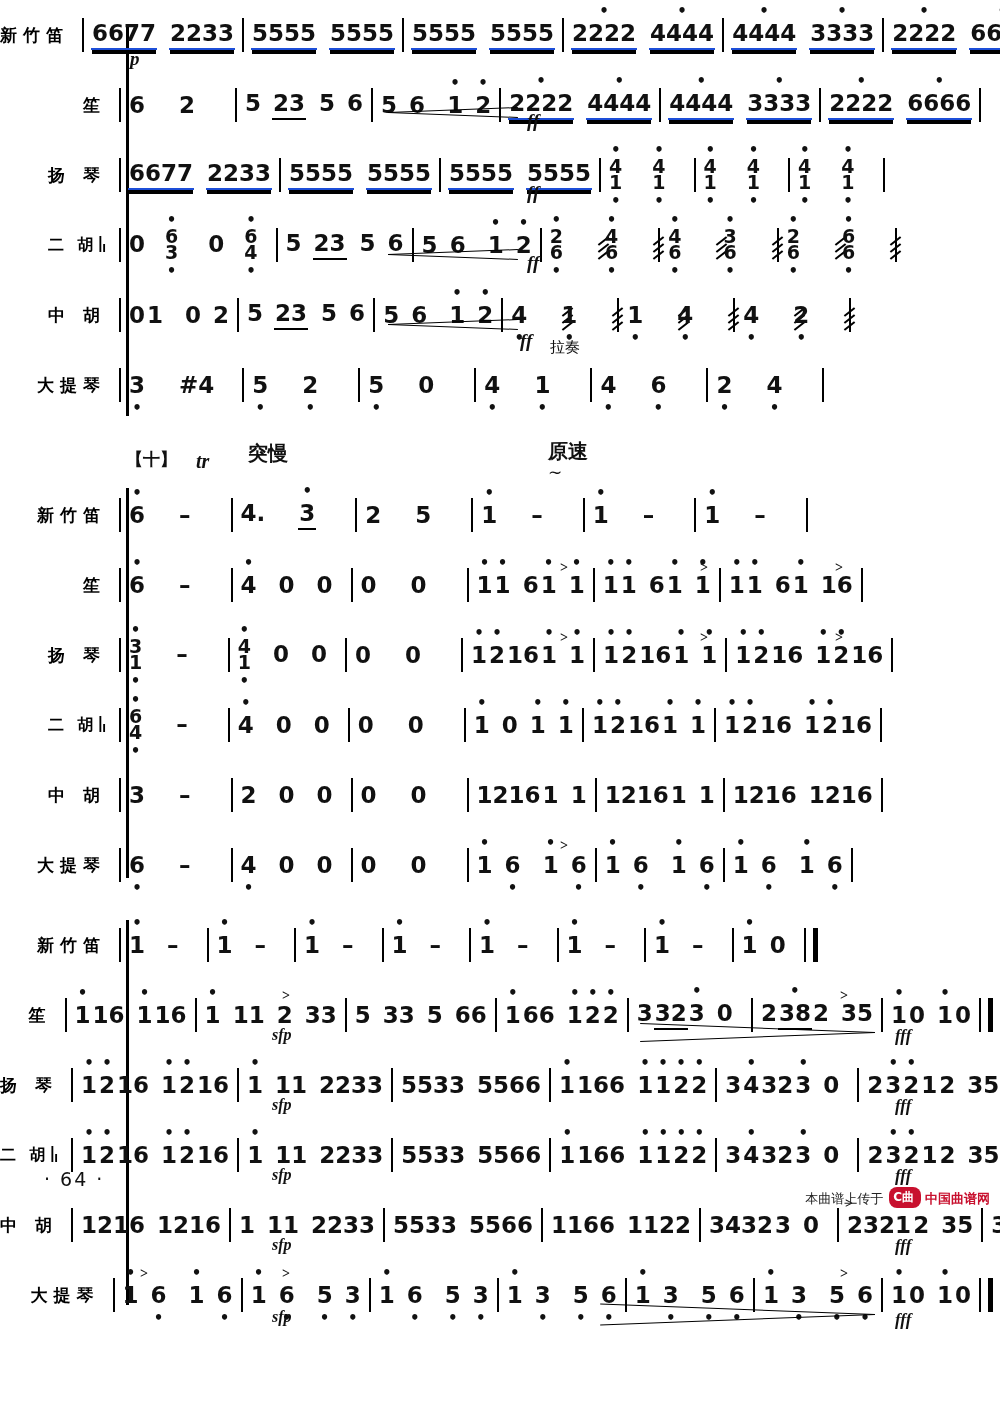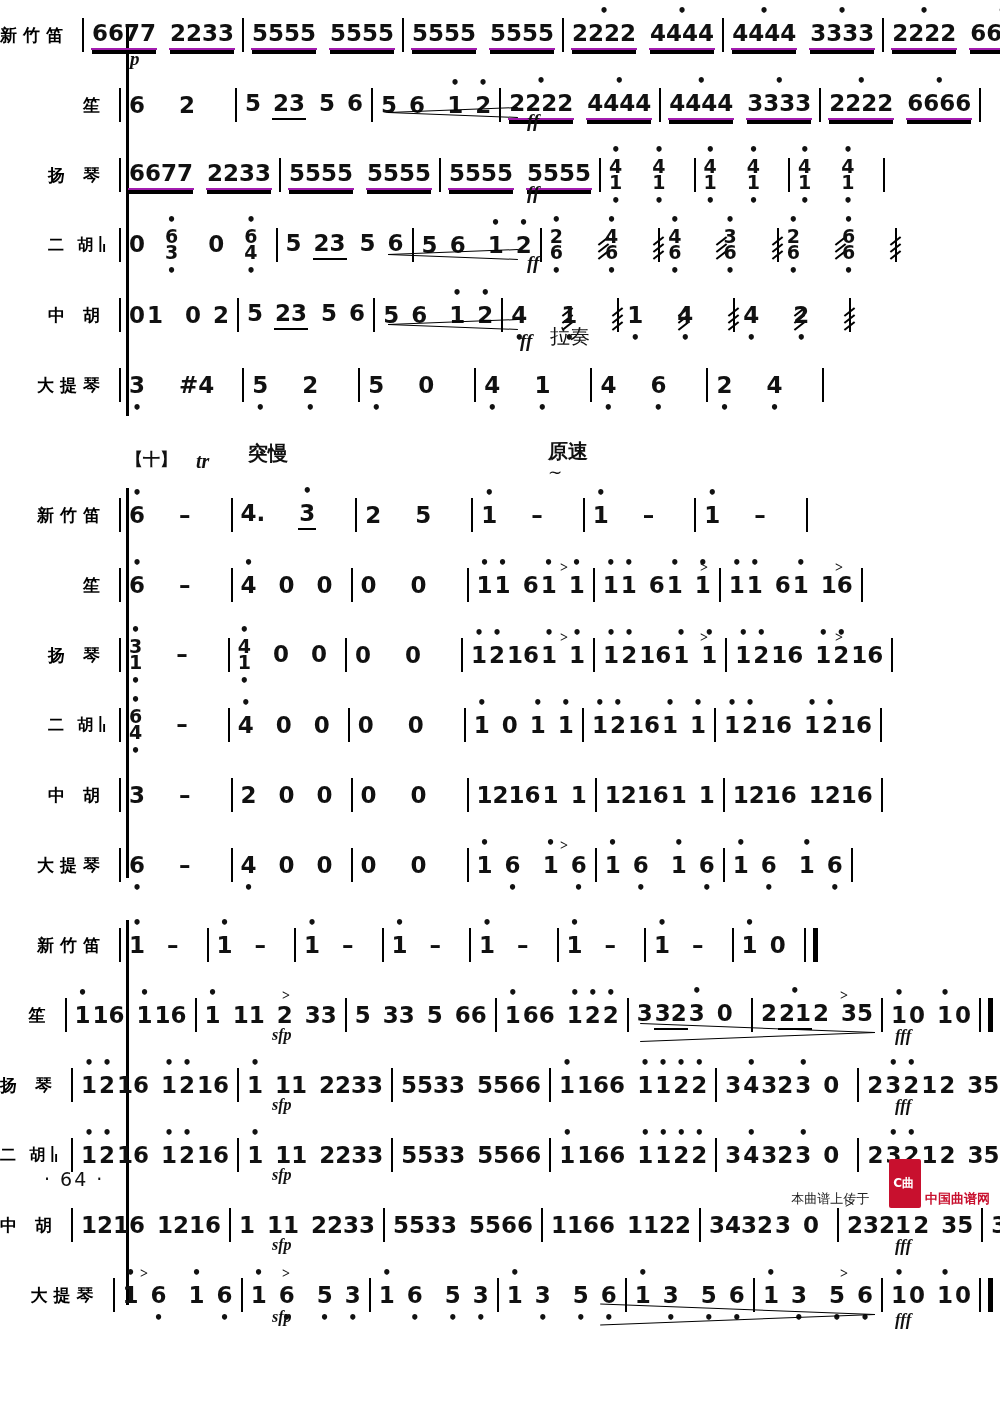--- a/index.html
+++ b/index.html
@@ -115,21 +115,21 @@
     content: "•";
     position: absolute;
     bottom: -14px; left: 50%;
     transform: translateX(-50%);
     font-size: 15px;
     line-height: 8px;
   }
 
   
   .u1 { border-bottom: 2px solid #000; padding-bottom: 2px; }
-  .u2 { border-bottom: 2px solid #a21caf; padding-bottom: 2px; box-shadow: 0 5px 0 -1px #000; text-align: center; }
+  .u2 { border-bottom: 2px solid #1d4ed8; padding-bottom: 2px; box-shadow: 0 5px 0 -1px #000; text-align: center; }
 
   .dyn {
     position: absolute;
     font-family: "Liberation Serif", serif;
     font-style: italic;
     font-weight: 700;
     font-size: 19px;
   }
 
   .txt {
@@ -190,26 +190,26 @@
     bottom: 4px;
     display: flex;
     align-items: flex-end;
     font-family: "DejaVu Sans", sans-serif;
     font-size: 13px;
     color: #222;
   }
   .footer-credit .logo {
     display: inline-flex;
     align-items: center;
-    margin-left: 20px;
+    margin-left: 6px;
     background: #c8102e;
     color: #fff;
-    padding: 16px 4px;
+    padding: 2px 4px;
     font-size: 12px;
-    border-radius: 2px;
+    border-radius: 8px;
   }
   .footer-credit .logo .mark {
     font-weight: 700;
     margin-right: 3px;
   }
   .footer-credit .sitename { color: #c8102e; font-weight: 700; margin-left: 4px; }
 
   .tempo-mark {
     position: absolute;
     font-family: "DejaVu Sans", sans-serif;
@@ -364,21 +364,21 @@
         <span class="bl"></span>
         <span class="mbar"><span class="n sp3 dotd">4</span><span class="tremolo"><i></i><i></i><i></i></span><span class="n sp3 dotd">1</span><span class="tremolo"><i></i><i></i><i></i></span></span>
         <span class="bl"></span>
         <span class="mbar"><span class="n sp3 dotd">1</span><span class="tremolo"><i></i><i></i><i></i></span><span class="n sp3 dotd">4</span><span class="tremolo"><i></i><i></i><i></i></span></span>
         <span class="bl"></span>
         <span class="mbar"><span class="n sp3 dotd">4</span><span class="tremolo"><i></i><i></i><i></i></span><span class="n sp3 dotd">2</span><span class="tremolo"><i></i><i></i><i></i></span></span>
         <span class="bl"></span>
       </div>
       <div class="hairpin-open" style="left:388px; top:44px; width:130px;"></div>
       <div class="dyn" style="left:520px; top:50px;">ff</div>
-      <div class="txt" style="left:550px; top:43px; font-size:20px;">拉奏</div>
+      <div class="txt" style="left:550px; top:58px; font-size:15px;">拉奏</div>
     </div>
 
     <div class="stave-row">
       <div class="inst-label">大提琴</div>
       <div class="music">
         <span class="bl"></span>
         <span class="mbar"><span class="n sp3 dotd">3</span><span class="n sp2">#4</span></span>
         <span class="bl"></span>
         <span class="mbar"><span class="n sp3 dotd">5</span><span class="n sp3 dotd">2</span></span>
         <span class="bl"></span>
@@ -562,21 +562,21 @@
         <span class="mbar"><span class="n dotu">1</span><span class="n sp">16</span><span class="n dotu">1</span><span class="n">16</span></span>
         <span class="bl"></span>
         <span class="mbar"><span class="n sp dotu">1</span><span class="n sp">11</span><span class="n sp">2</span><span class="n">33</span></span>
         <span class="bl"></span>
         <span class="mbar"><span class="n sp">5</span><span class="n sp">33</span><span class="n sp">5</span><span class="n">66</span></span>
         <span class="bl"></span>
         <span class="mbar"><span class="n dotu">1</span><span class="n sp">66</span><span class="n dotu">1</span><span class="n dotu">2</span><span class="n dotu">2</span></span>
         <span class="bl"></span>
         <span class="mbar"><span class="n">3</span><span class="n u1">32</span><span class="n sp dotu">3</span><span class="n sp">0</span></span>
         <span class="bl"></span>
-        <span class="mbar"><span class="n">2</span><span class="n u1 dotu">21</span><span class="n sp">2</span><span class="n">35</span></span>
+        <span class="mbar"><span class="n">2</span><span class="n u1 dotu">38</span><span class="n sp">2</span><span class="n">35</span></span>
         <span class="bl"></span>
         <span class="mbar"><span class="n dotu">1</span><span class="n sp">0</span><span class="n dotu">1</span><span class="n">0</span></span>
         <span class="bl final"></span>
       </div>
       <div class="accent" style="left:282px; top:8px;">&gt;</div>
       <div class="accent" style="left:840px; top:8px;">&gt;</div>
       <div class="dyn" style="left:272px; top:46px; font-size:16px;">sfp</div>
       <div class="dyn" style="left:895px; top:46px; font-size:17px;">fff</div>
       <div class="hairpin-close" style="left:640px; top:52px; width:235px;"></div>
     </div>

